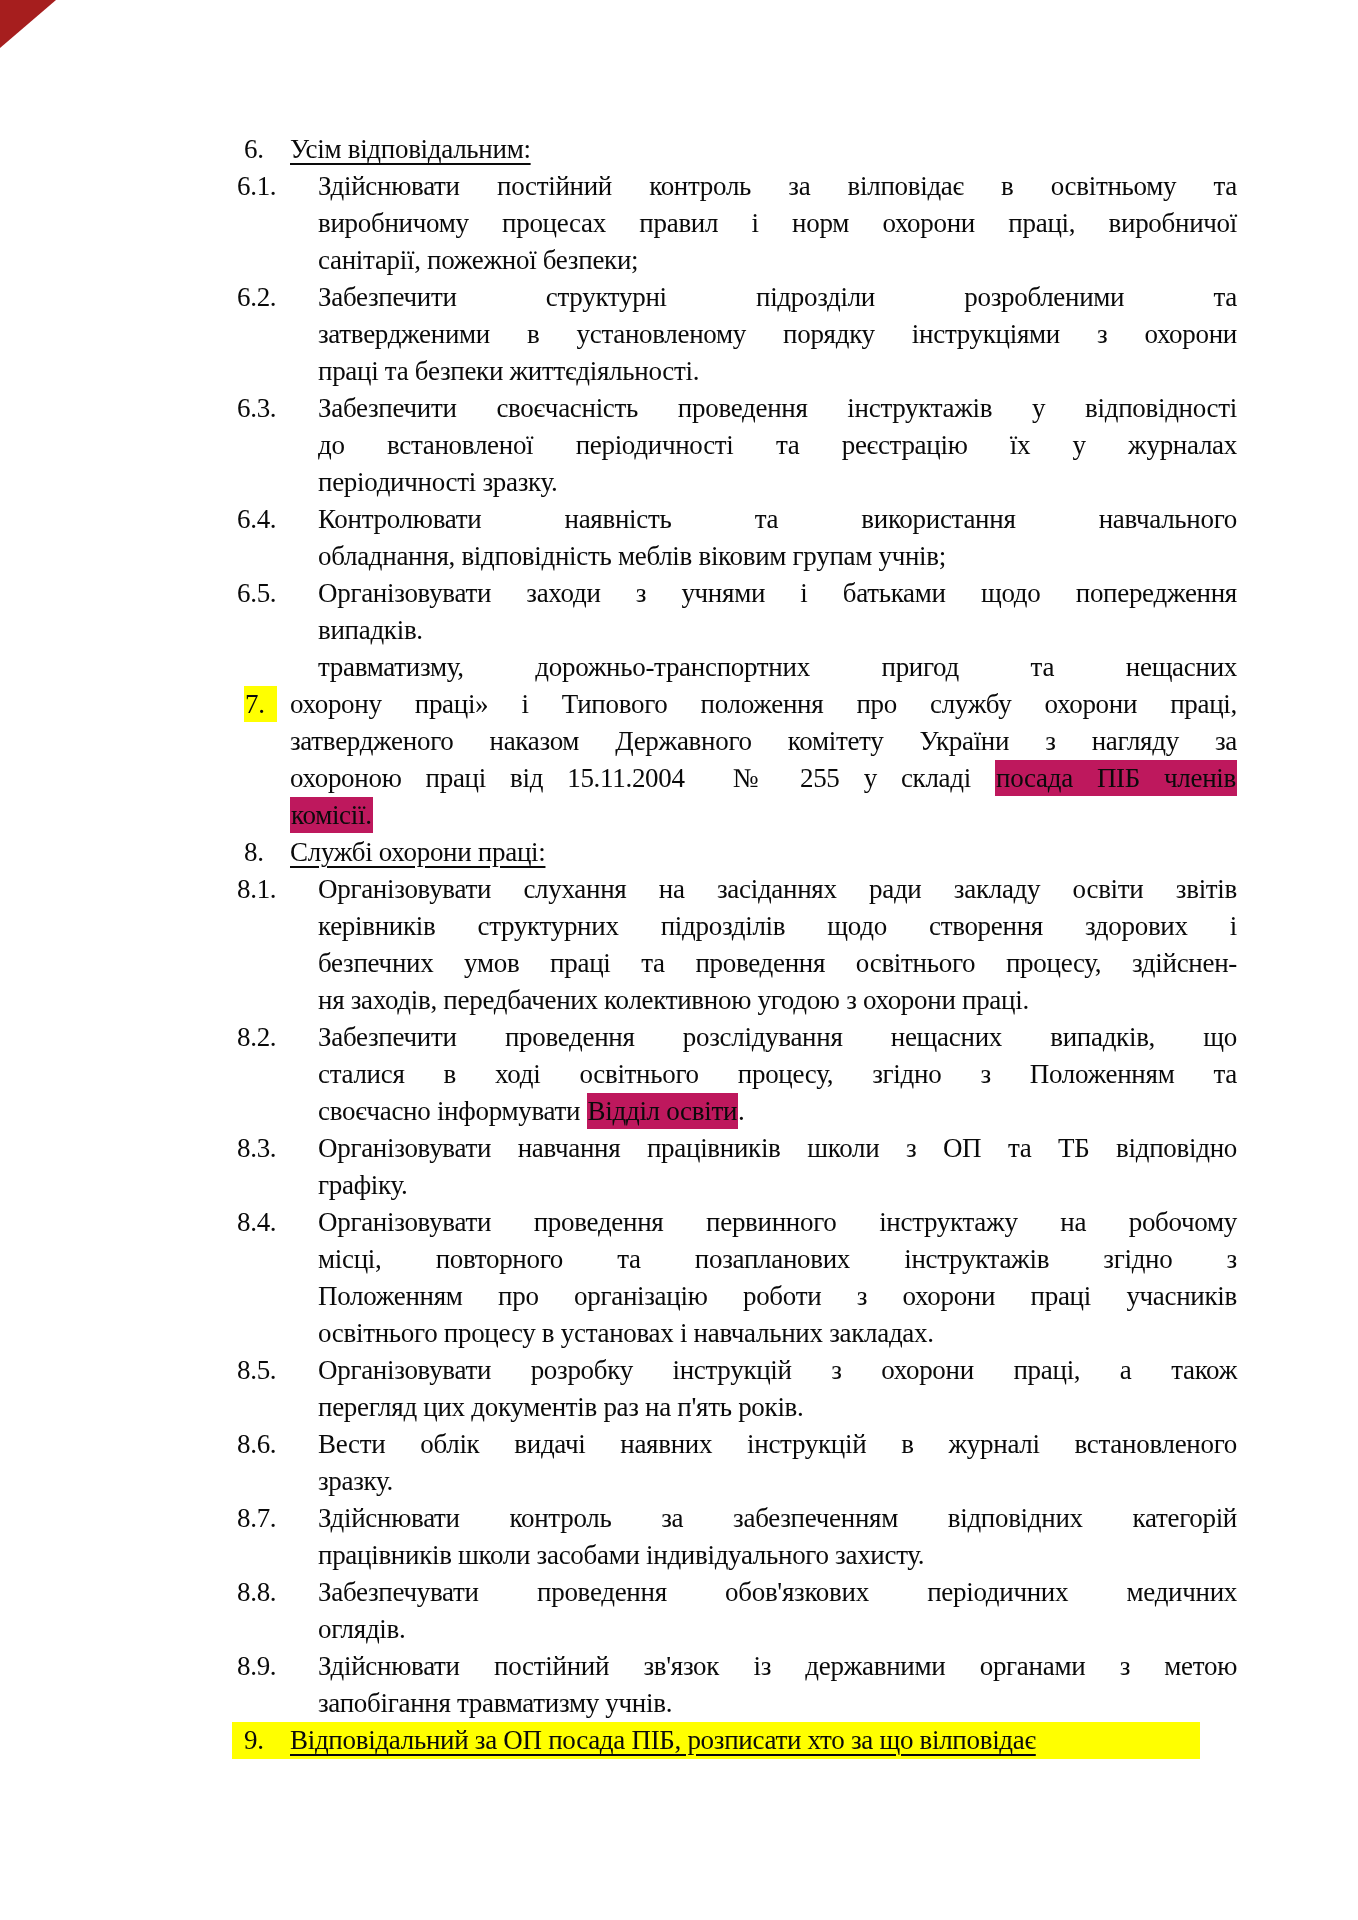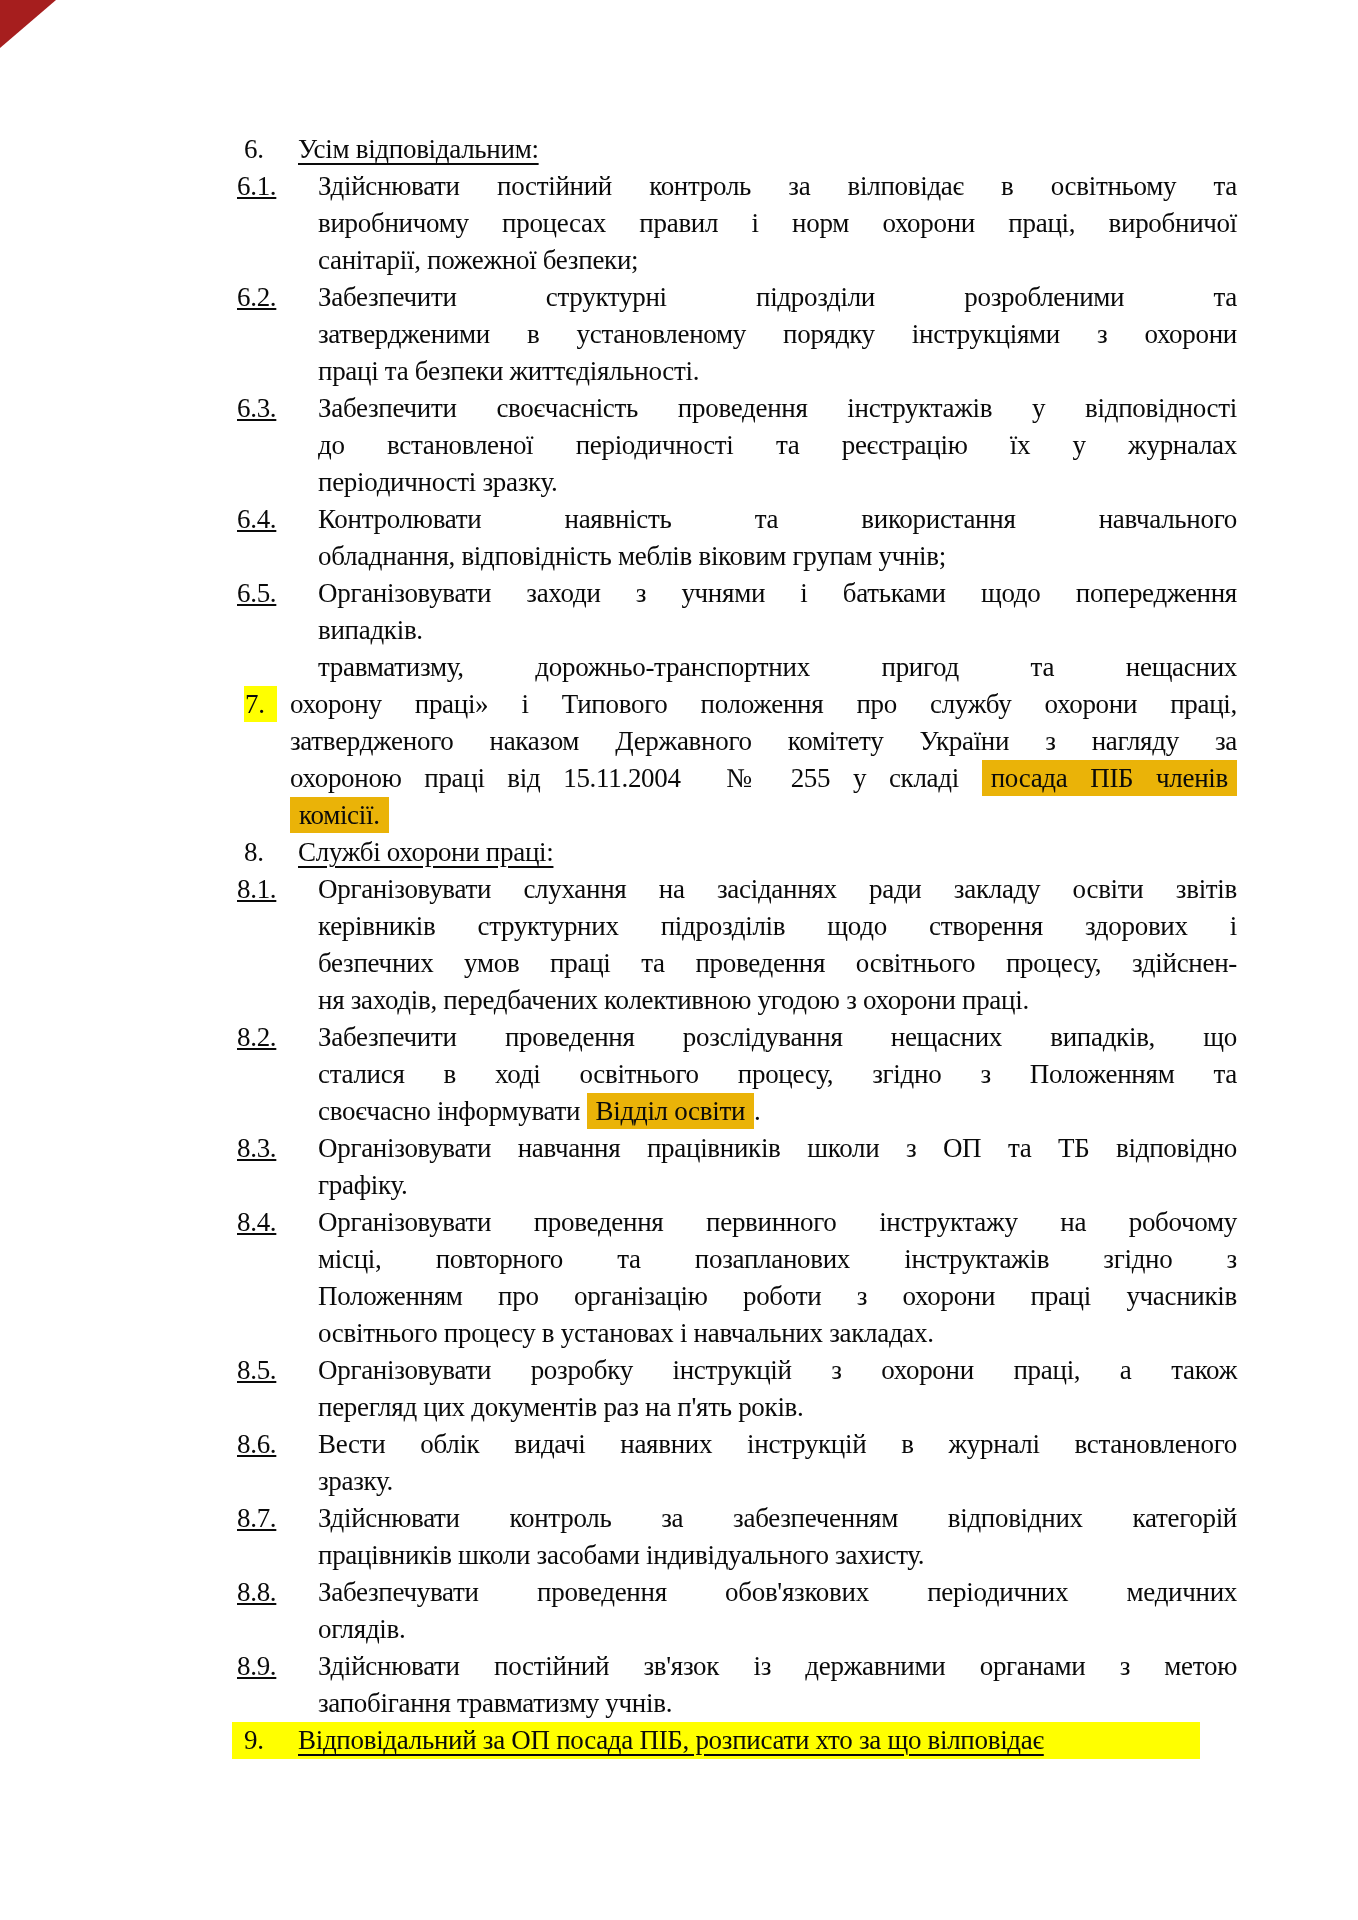--- a/index.html
+++ b/index.html
@@ -27,35 +27,34 @@
     top: 131px;
     right: 121px;
   }
   .row { display: flex; align-items: flex-start; }
   .num {
     box-sizing: border-box;
     line-height: 37px;
     white-space: nowrap;
   }
   .row.lvl1 .num { flex: 0 0 58px; padding-left: 12px; }
-  .row.lvl2 .num { flex: 0 0 86px; padding-left: 5px; text-decoration: underline; }
+  .row.lvl2 .num { flex: 0 0 86px; padding-left: 5px; }
   .body { flex: 1; min-width: 0; }
   .ln {
     line-height: 37px;
     text-align: justify;
     text-align-last: justify;
   }
   .ln.last { text-align-last: left; }
-  .hl { background: #eab308; padding: 3px 9px; }
+  .hl { background: #be185d; padding: 3px 1px; }
   .numhl { background: #ffff00; padding: 3px 12px 3px 1px; }
   .ul {
     text-decoration: underline;
     text-decoration-thickness: 2px;
     text-underline-offset: 5px;
-    margin-left: 8px;
   }
   .rowhl { background: #ffff00; width: 968px; }
 </style>
 </head>
 <body>
 
 <div class="page">
   <div class="corner-marker"></div>
   <div class="content">
       <div class="row lvl1">

